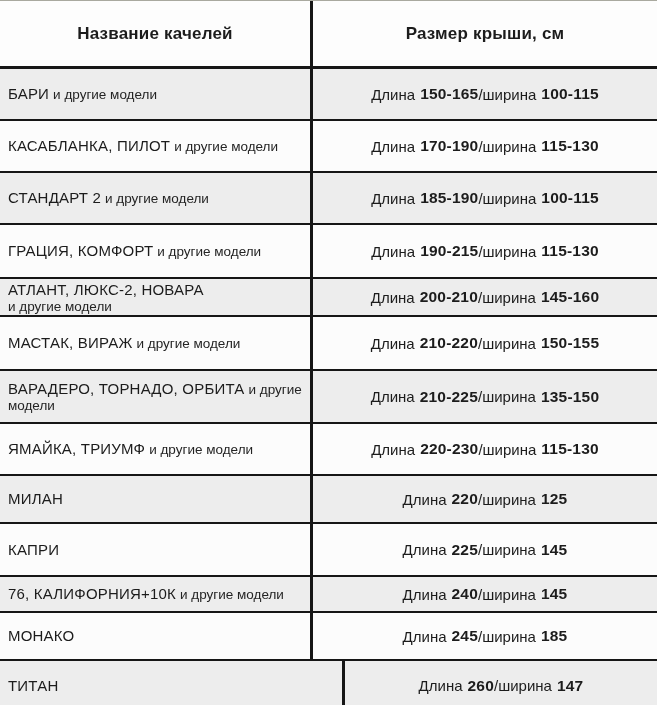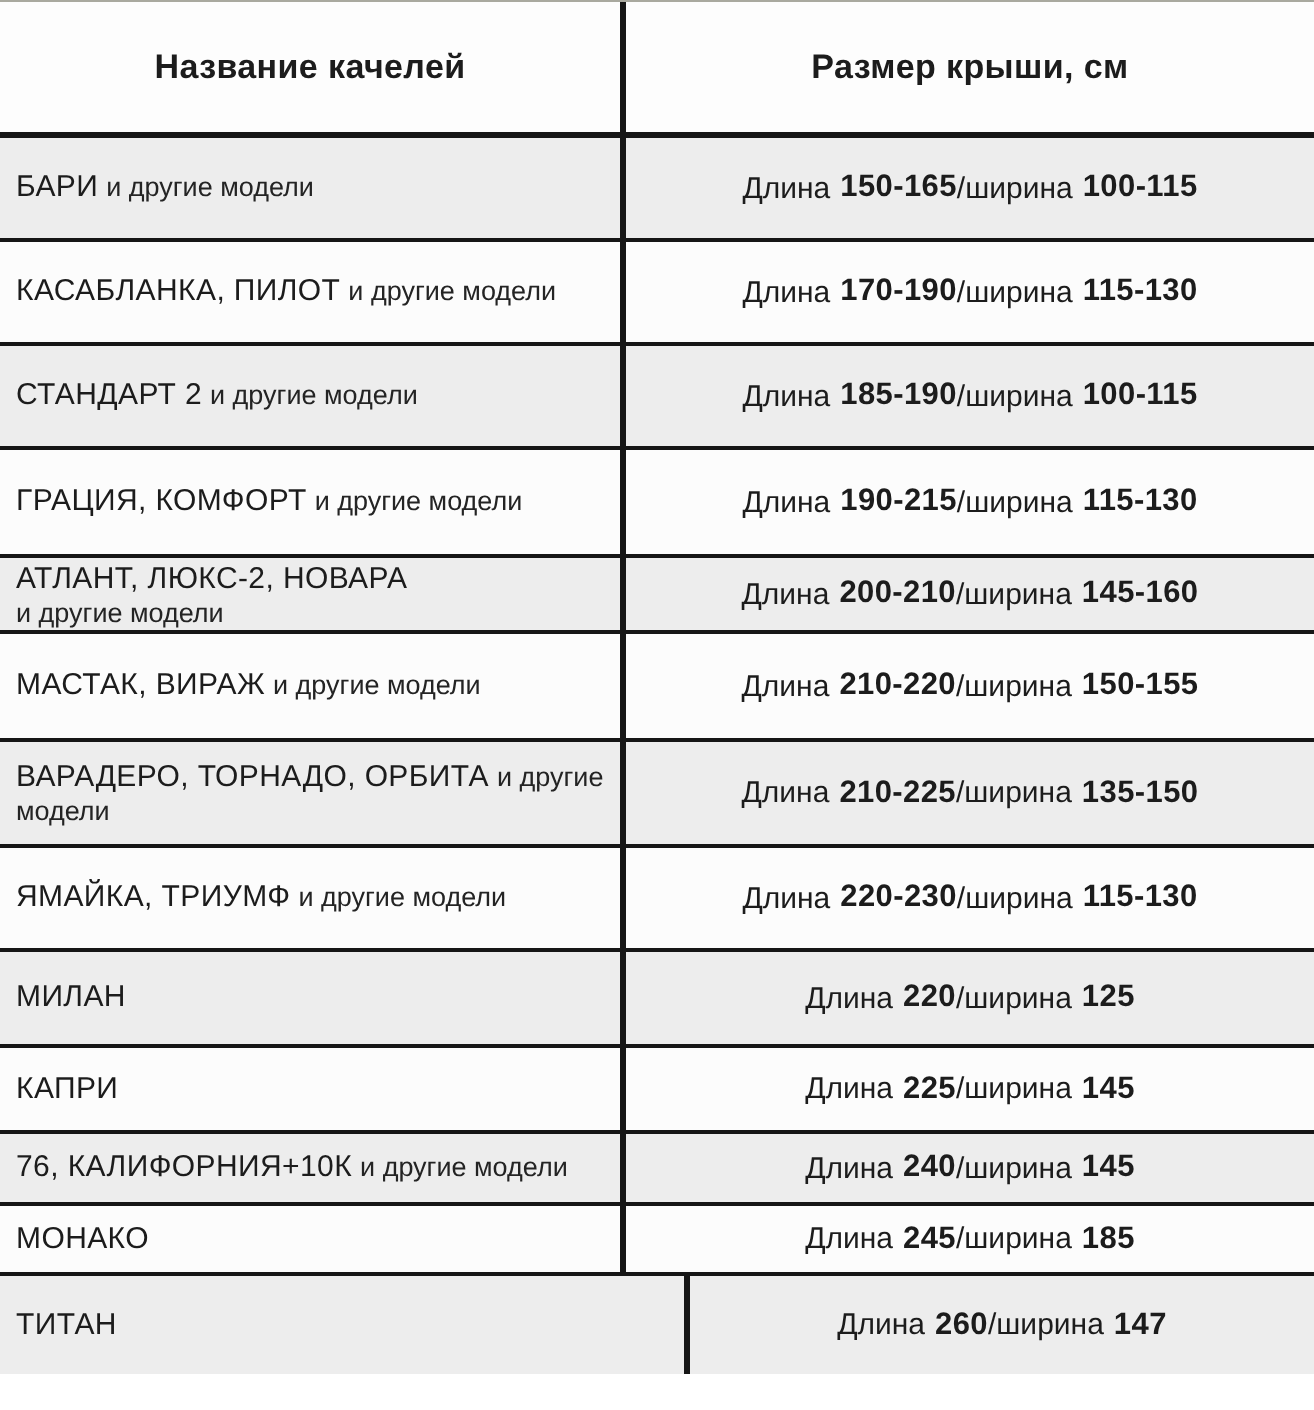--- a/index.html
+++ b/index.html
@@ -51,23 +51,23 @@
   .body .trow:nth-child(even){background:var(--stripe_alt,#fcfcfc);}
   .body .trow:nth-child(1){height:52px;}
   .body .trow:nth-child(2){height:52px;}
   .body .trow:nth-child(3){height:52px;}
   .body .trow:nth-child(4){height:54px;}
   .body .trow:nth-child(5){height:38px;}
   .body .trow:nth-child(6){height:54px;}
   .body .trow:nth-child(7){height:53px;}
   .body .trow:nth-child(8){height:52px;}
   .body .trow:nth-child(9){height:48px;}
-  .body .trow:nth-child(10){height:43px;}
+  .body .trow:nth-child(10){height:53px;}
   .body .trow:nth-child(11){height:36px;}
-  .body .trow:nth-child(12){height:35px;}
+  .body .trow:nth-child(12){height:48px;}
   .body .trow:nth-child(13){height:49px;border-bottom:none;gap:32px;}
 </style>
 </head>
 <body>
 
 <div class="table">
 
   <div class="trow header">
     <div class="cell cl">
       <span class="hc">Название качелей</span>

